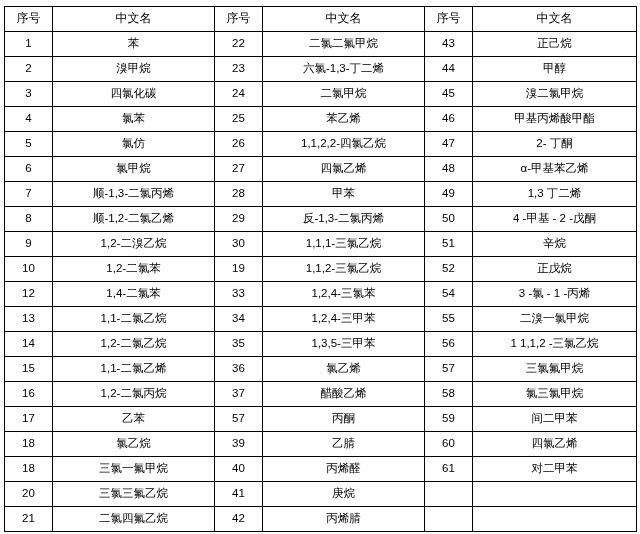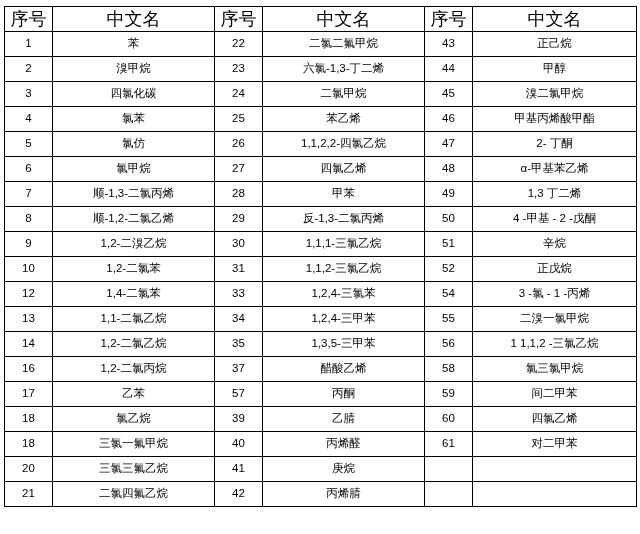--- a/index.html
+++ b/index.html
@@ -32,21 +32,21 @@
     vertical-align: middle;
     font-size: 11.5px;
     font-weight: normal;
     line-height: 1.15;
     padding: 0;
     height: 24.0px;
     overflow: hidden;
     white-space: nowrap;
   }
   table.chem-table thead td {
-    font-size: 18px;
+    font-size: 12px;
   }
   col.c-num { width: 48px; }
   col.c-name { width: 162px; }
   col.c-num2 { width: 48px; }
   col.c-name2 { width: 162px; }
   col.c-num3 { width: 48px; }
   col.c-name3 { width: 164px; }
   .blank {
     border-left: 1px solid #ffffff;
     border-right: 1px solid #ffffff;
@@ -146,21 +146,21 @@
         <td>9</td>
         <td>1,2-二溴乙烷</td>
         <td>30</td>
         <td>1,1,1-三氯乙烷</td>
         <td>51</td>
         <td>辛烷</td>
       </tr>
       <tr>
         <td>10</td>
         <td>1,2-二氯苯</td>
-        <td>31</td>
+        <td>19</td>
         <td>1,1,2-三氯乙烷</td>
         <td>52</td>
         <td>正戊烷</td>
       </tr>
       <tr>
         <td>12</td>
         <td>1,4-二氯苯</td>
         <td>33</td>
         <td>1,2,4-三氯苯</td>
         <td>54</td>
@@ -176,20 +176,28 @@
       </tr>
       <tr>
         <td>14</td>
         <td>1,2-二氯乙烷</td>
         <td>35</td>
         <td>1,3,5-三甲苯</td>
         <td>56</td>
         <td>1 1,1,2 -三氯乙烷</td>
       </tr>
       <tr>
+        <td>15</td>
+        <td>1,1-二氯乙烯</td>
+        <td>36</td>
+        <td>氯乙烯</td>
+        <td>57</td>
+        <td>三氯氟甲烷</td>
+      </tr>
+      <tr>
         <td>16</td>
         <td>1,2-二氯丙烷</td>
         <td>37</td>
         <td>醋酸乙烯</td>
         <td>58</td>
         <td>氯三氯甲烷</td>
       </tr>
       <tr>
         <td>17</td>
         <td>乙苯</td>

